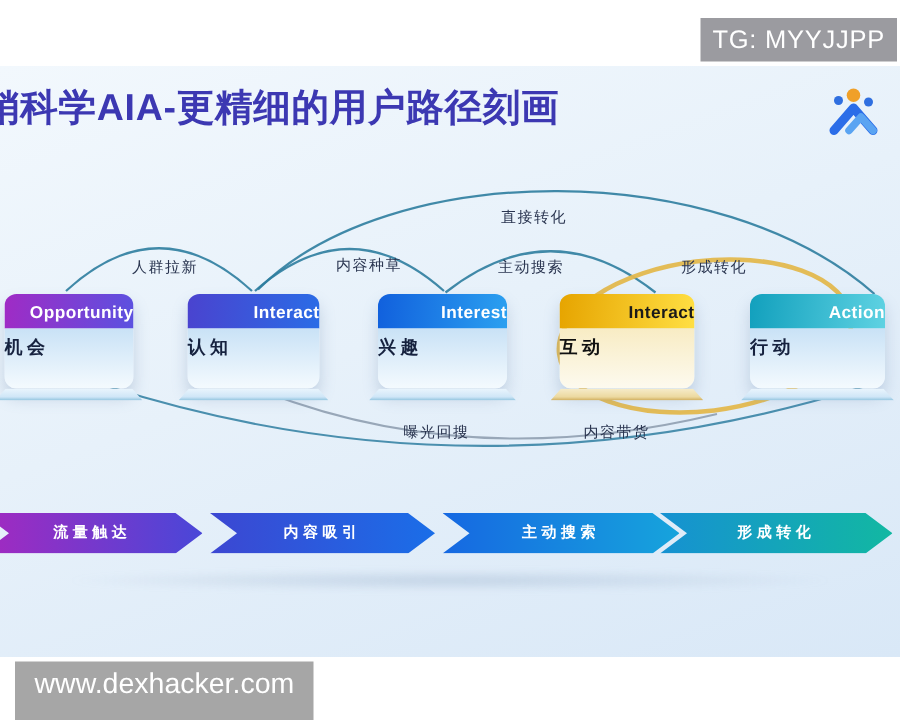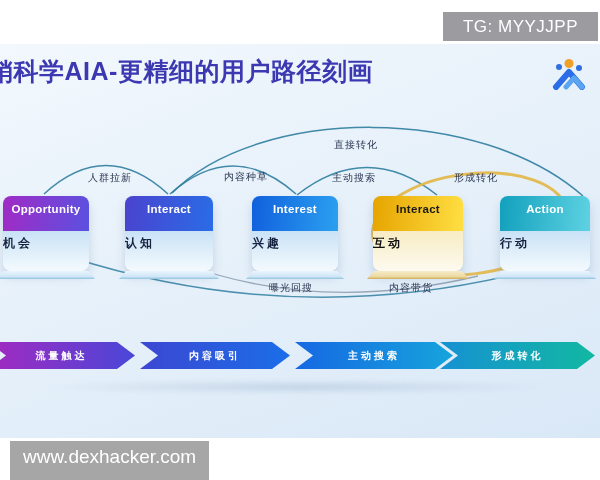--- a/index.html
+++ b/index.html
@@ -1,21 +1,21 @@
 <!DOCTYPE html>
 <html><head>
 <meta charset="utf-8">
 <style>
   html,body{margin:0;padding:0;background:#fff;}
   .page{position:relative;width:600px;height:480px;background:#ffffff;overflow:hidden;
         font-family:"Liberation Sans",sans-serif;}
 
   
   .tg-badge{position:absolute;top:12px;right:2px;height:29px;line-height:29px;
-            background:#9b9ba0;color:#ffffff;font-size:17px;padding:0 20px;letter-spacing:.5px;}
+            background:#9b9ba0;color:#ffffff;font-size:17px;padding:0 8px;letter-spacing:.5px;}
 
   
   .slide{position:absolute;left:0;top:44px;width:600px;height:394px;overflow:hidden;
          background:linear-gradient(160deg,#f2f8fd 0%,#e7f1fa 45%,#d9e8f7 100%);}
 
   .slide-title{position:absolute;left:-12px;top:11px;white-space:nowrap;
                font-size:25px;font-weight:700;color:#3c38b2;letter-spacing:.5px;}
 
   .logo{position:absolute;right:14px;top:14px;width:34px;height:32px;}
 
@@ -26,21 +26,21 @@
   .arc-teal{fill:none;stroke:#4a8fae;stroke-width:1.4;}
   .arc-gold{fill:none;stroke:#e3b84e;stroke-width:3;opacity:.95;}
 
   .arc-label{position:absolute;transform:translate(-50%,-50%);z-index:3;
              font-size:10px;font-weight:400;color:#2a3550;white-space:nowrap;letter-spacing:1px;}
 
   
   .stage{position:absolute;top:152px;z-index:2;}
   .stage-card{position:relative;border-radius:8px;overflow:hidden;
               box-shadow:0 6px 10px rgba(100,130,170,.28);}
-  .stage-head{height:35px;line-height:27px;text-align:center;
+  .stage-head{height:23px;line-height:27px;text-align:right;
               font-size:11.5px;font-weight:600;color:#ffffff;letter-spacing:.3px;}
   .stage-body{height:40px;line-height:24px;
               font-size:12px;font-weight:700;color:#16223f;
               background:linear-gradient(180deg,#c9e2f6,#f4fafe);font-family:Liberation Serif, serif;}
   .stage-foot{position:relative;left:-6px;height:8px;
               background:linear-gradient(180deg,#eaf5fd 0%,#cfe6f7 70%,#8fc3de 100%);
               clip-path:polygon(7% 0,93% 0,100% 100%,0 100%);}
   .st-opportunity .stage-head{background:linear-gradient(95deg,#a02bc5,#5b51e0);}
   .st-awareness  .stage-head{background:linear-gradient(95deg,#4a43cf,#2a6ce6);}
   .st-interest   .stage-head{background:linear-gradient(95deg,#1160dd,#2ba0f0);}

